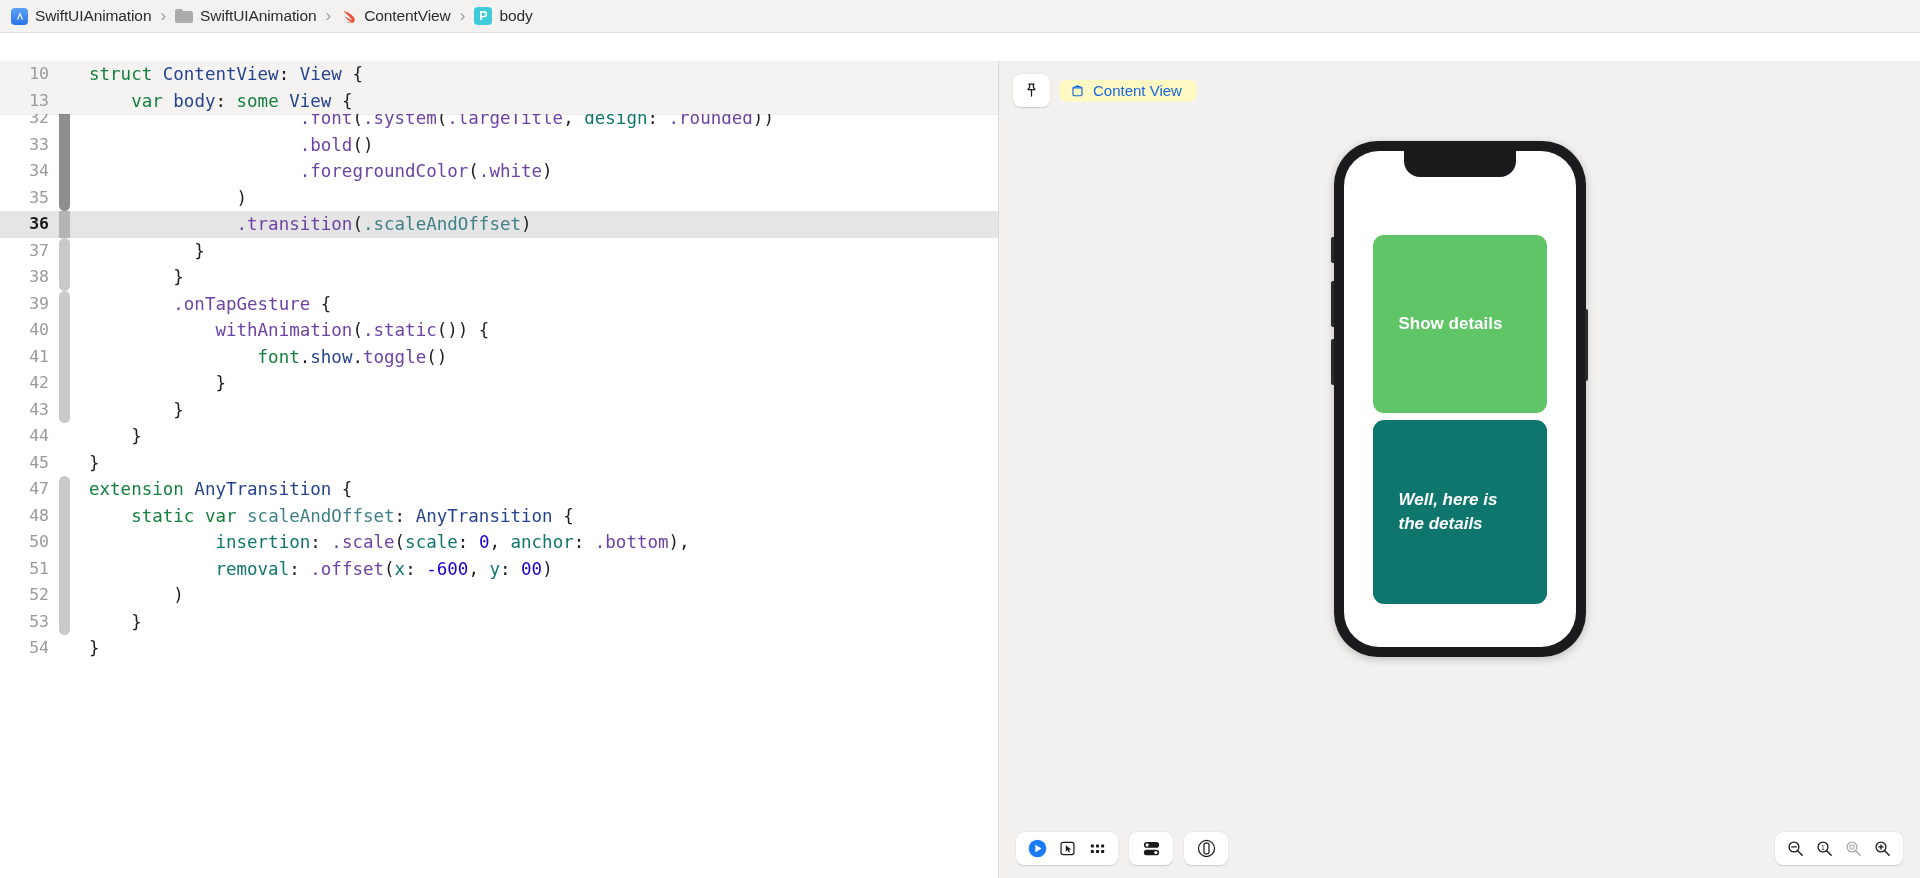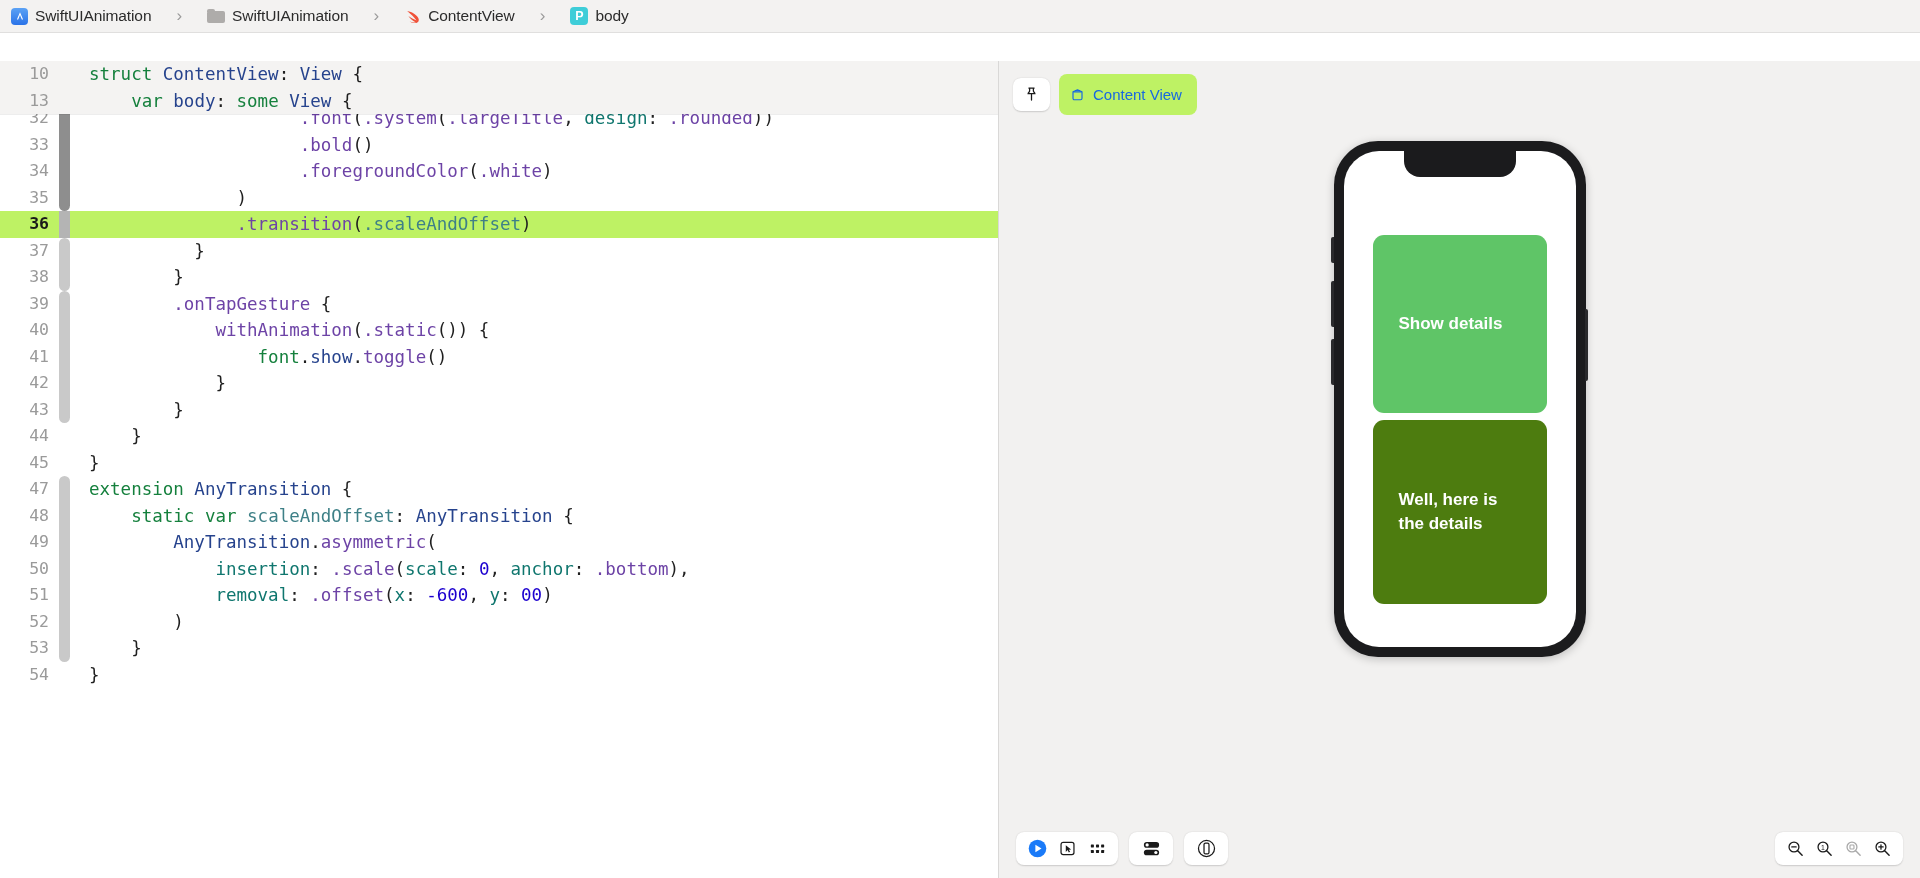--- a/index.html
+++ b/index.html
@@ -18,21 +18,21 @@
 
   
   .breadcrumb-bar {
     height: 33px;
     min-height: 33px;
     background: #f3f2f1;
     border-bottom: 1px solid #e0dfde;
     display: flex;
     align-items: center;
     padding-left: 9px;
-    gap: 16px;
+    gap: 0px;
   }
   .crumb {
     display: flex;
     align-items: center;
     gap: 7px;
     font-size: 15.5px;
     color: #2b2b2b;
     padding: 0 2px;
     white-space: nowrap;
   }
@@ -111,21 +111,21 @@
     height: 26.5px;
     display: flex;
     align-items: center;
     font-family: "DejaVu Sans Mono", monospace;
     font-size: 17.5px;
     line-height: 26.5px;
     white-space: pre;
     position: relative;
   }
   .line.sticky { background: #f4f3f2; }
-  .line.current { background: #bef264; }
+  .line.current { background: #e5e5e5; }
   .ln {
     width: 59px;
     min-width: 59px;
     text-align: right;
     padding-right: 10px;
     color: #9a9a9a;
     font-size: 16.5px;
     font-family: "DejaVu Sans Mono", monospace;
     user-select: none;
     flex: none;
@@ -176,22 +176,22 @@
     z-index: 3;
   }
   .pin-btn {
     width: 37px; height: 33px;
     background: #ffffff;
     border-radius: 8px;
     display: flex; align-items: center; justify-content: center;
     box-shadow: 0 0.5px 1.5px rgba(0,0,0,0.16);
   }
   .chip {
-    height: 41px;
-    background: #bef264;
+    height: 22px;
+    background: #fef9c3;
     border-radius: 8px;
     display: flex;
     align-items: center;
     gap: 8px;
     padding: 0 15px 0 11px;
     color: #1769e0;
     font-size: 15px;
     white-space: nowrap;
   }
 
@@ -241,21 +241,21 @@
     border-radius: 11px;
     display: flex;
     align-items: center;
     padding: 12px 26px;
     color: #ffffff;
     font-weight: 700;
     font-size: 17px;
     line-height: 24px;
   }
   .card-green { height: 178px; background: #5fc567; margin-bottom: 7px; }
-  .card-purple { height: 184px; background: #4d7c0f; }
+  .card-purple { height: 184px; background: #0f766e; font-style: italic; }
 
   
   .bottom-left {
     position: absolute;
     left: 17px; bottom: 13px;
     display: flex;
     gap: 11px;
     align-items: center;
   }
   .tb-group {
@@ -343,21 +343,20 @@
           <div class="line"><span class="ln">38</span><span class="fold g3 cap-bot"></span><span class="code"><span class="p">        }</span></span></div>
           <div class="line"><span class="ln">39</span><span class="fold g3 cap-top"></span><span class="code"><span class="p">        </span><span class="m">.onTapGesture</span><span class="p"> {</span></span></div>
           <div class="line"><span class="ln">40</span><span class="fold g3"></span><span class="code"><span class="p">            </span><span class="m">withAnimation</span><span class="p">(</span><span class="m">.static</span><span class="p">()) {</span></span></div>
           <div class="line"><span class="ln">41</span><span class="fold g3"></span><span class="code"><span class="p">                </span><span class="k">font</span><span class="p">.</span><span class="ty">show</span><span class="p">.</span><span class="m">toggle</span><span class="p">()</span></span></div>
           <div class="line"><span class="ln">42</span><span class="fold g3"></span><span class="code"><span class="p">            }</span></span></div>
           <div class="line"><span class="ln">43</span><span class="fold g3 cap-bot"></span><span class="code"><span class="p">        }</span></span></div>
           <div class="line"><span class="ln">44</span><span class="fold g0"></span><span class="code"><span class="p">    }</span></span></div>
           <div class="line"><span class="ln">45</span><span class="fold g0"></span><span class="code"><span class="p">}</span></span></div>
           <div class="line"><span class="ln">47</span><span class="fold g3 cap-top"></span><span class="code"><span class="k">extension </span><span class="ty">AnyTransition</span><span class="p"> {</span></span></div>
           <div class="line"><span class="ln">48</span><span class="fold g3"></span><span class="code"><span class="p">    </span><span class="k">static var </span><span class="t">scaleAndOffset</span><span class="p">: </span><span class="ty">AnyTransition</span><span class="p"> {</span></span></div>
-          <div class="line"><span class="ln">49</span><span class="fold g3"></span><span class="code"><span class="p">        </span><span class="ty">AnyTransition</span><span class="p">.</span><span class="m">asymmetric</span><span class="p">(</span></span></div>
           <div class="line"><span class="ln">50</span><span class="fold g3"></span><span class="code"><span class="p">            </span><span class="pr">insertion</span><span class="p">: </span><span class="m">.scale</span><span class="p">(</span><span class="pr">scale</span><span class="p">: </span><span class="n">0</span><span class="p">, </span><span class="pr">anchor</span><span class="p">: </span><span class="m">.bottom</span><span class="p">),</span></span></div>
           <div class="line"><span class="ln">51</span><span class="fold g3"></span><span class="code"><span class="p">            </span><span class="pr">removal</span><span class="p">: </span><span class="m">.offset</span><span class="p">(</span><span class="pr">x</span><span class="p">: </span><span class="n">-600</span><span class="p">, </span><span class="pr">y</span><span class="p">: </span><span class="n">00</span><span class="p">)</span></span></div>
           <div class="line"><span class="ln">52</span><span class="fold g3"></span><span class="code"><span class="p">        )</span></span></div>
           <div class="line"><span class="ln">53</span><span class="fold g3 cap-bot"></span><span class="code"><span class="p">    }</span></span></div>
           <div class="line"><span class="ln">54</span><span class="fold g0"></span><span class="code"><span class="p">}</span></span></div>
         </div>
     </div>
 
     <div class="preview">
 

